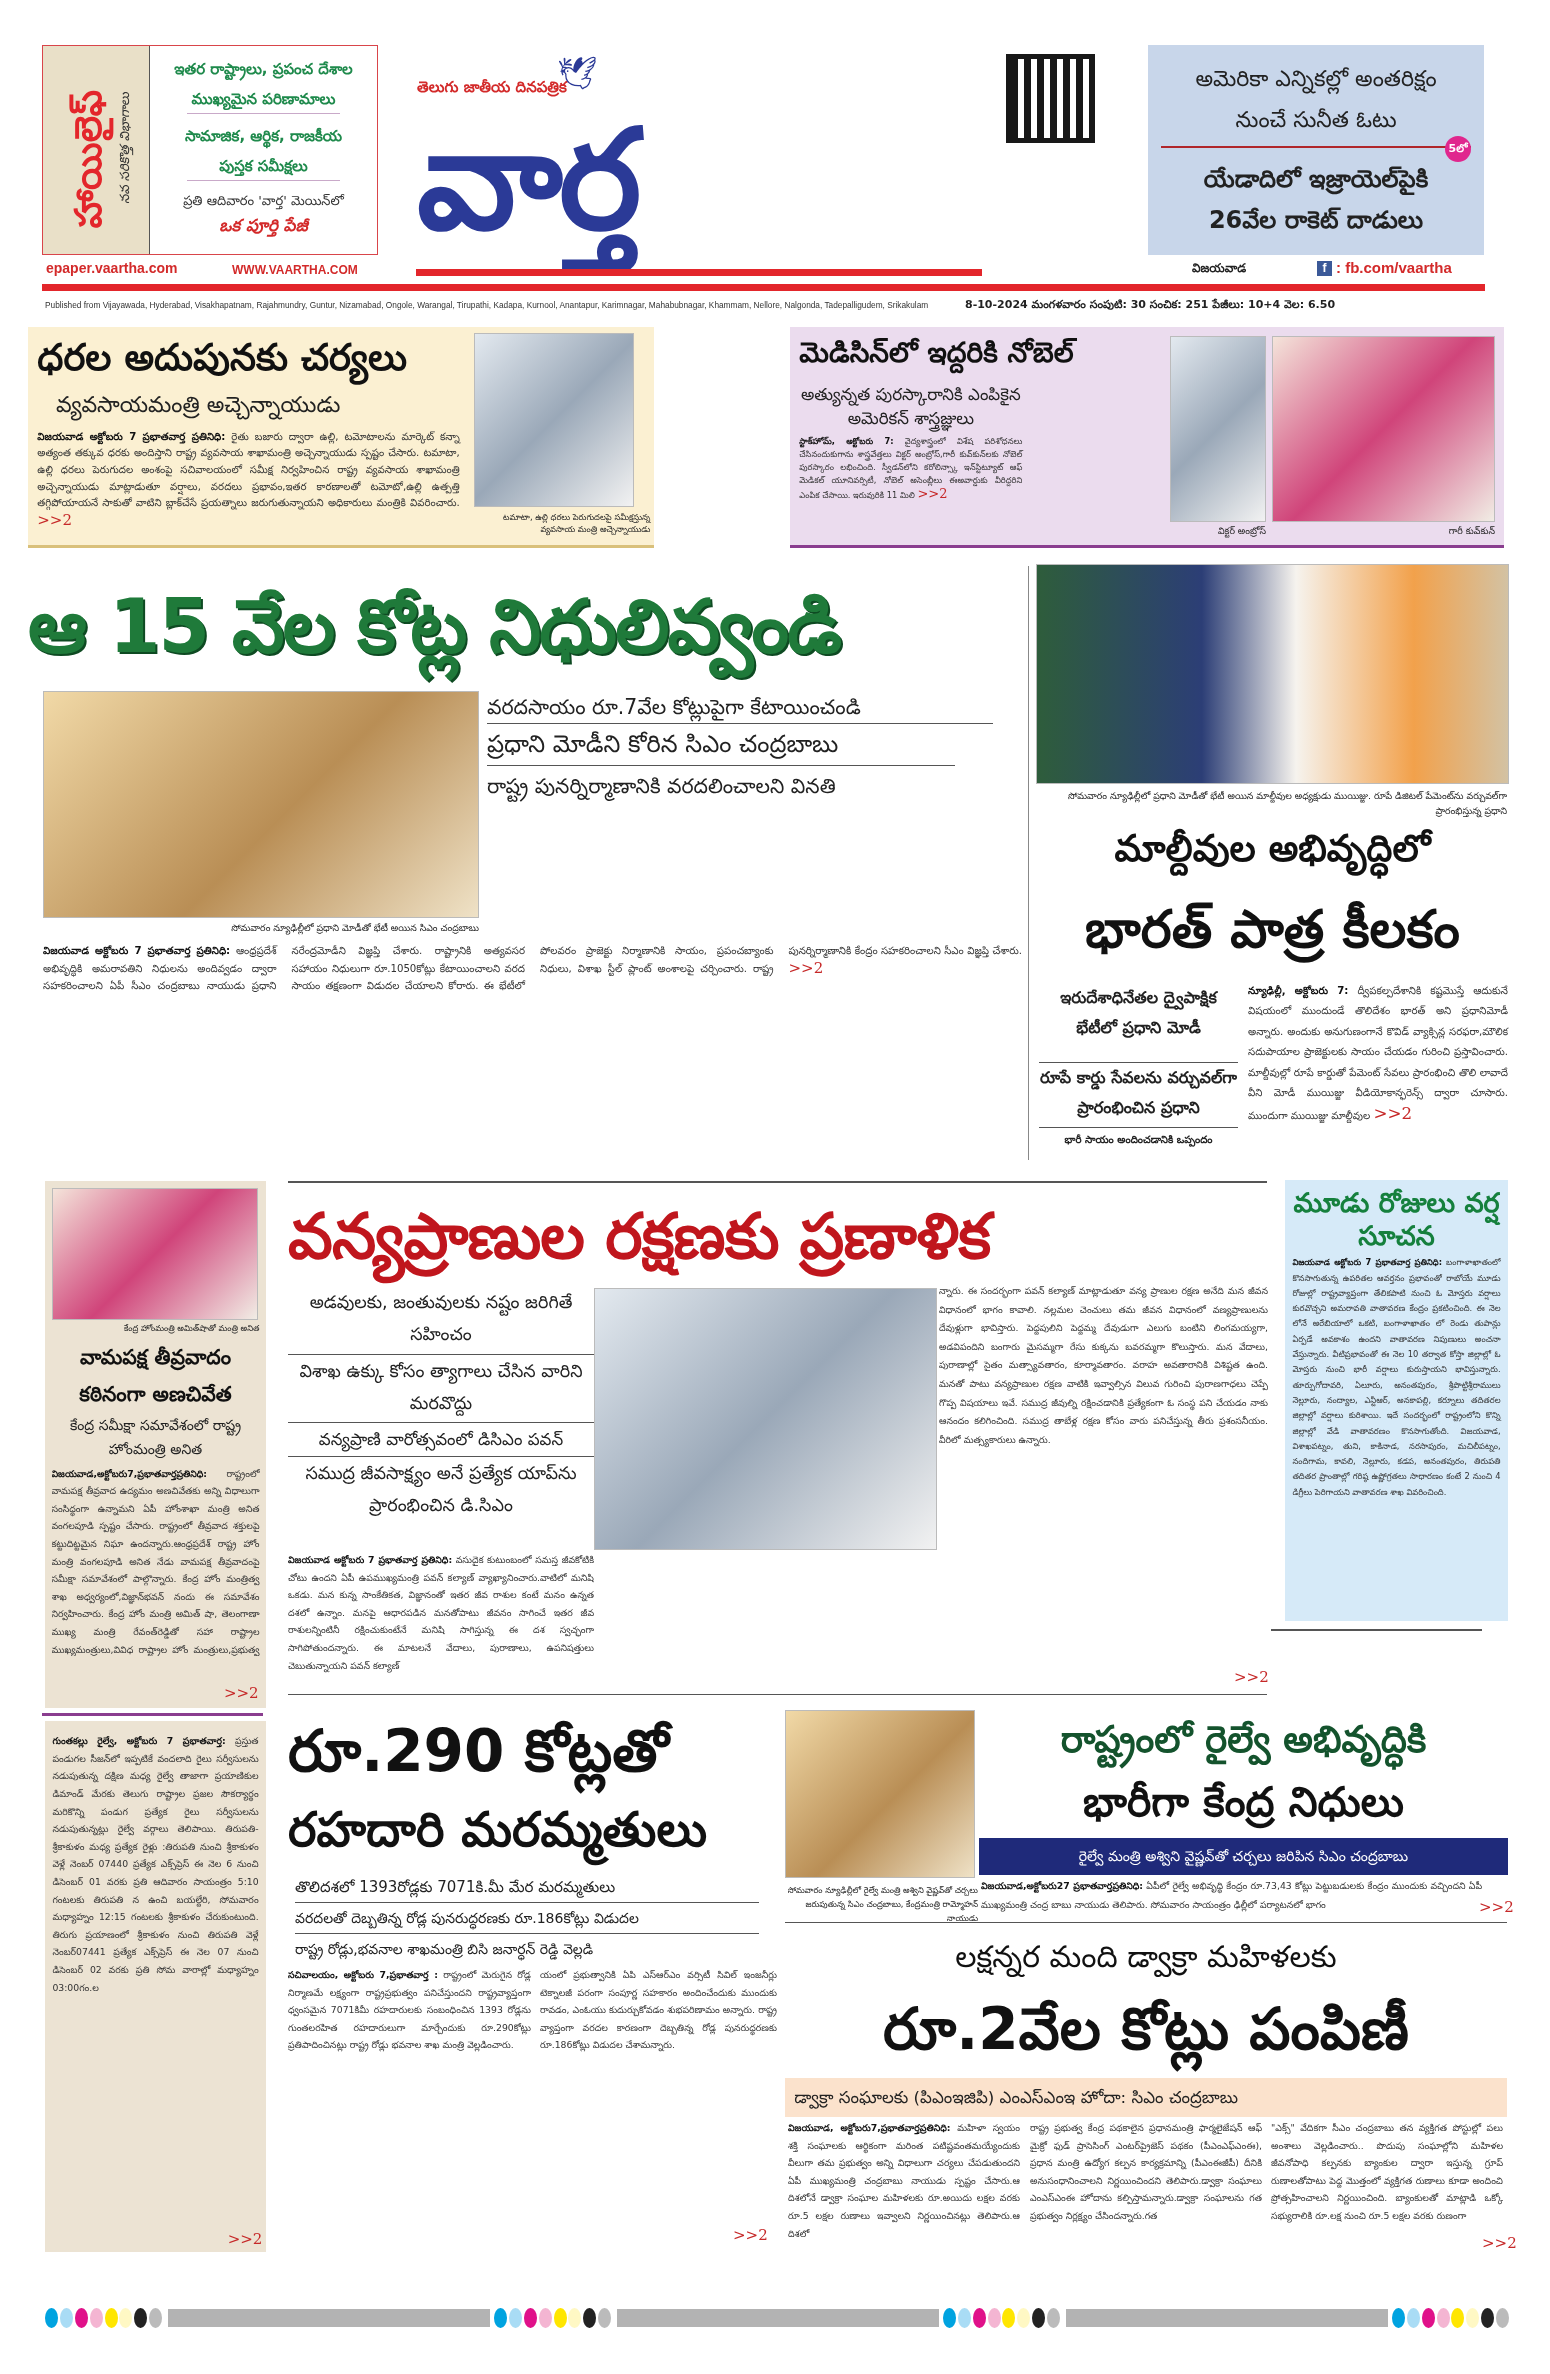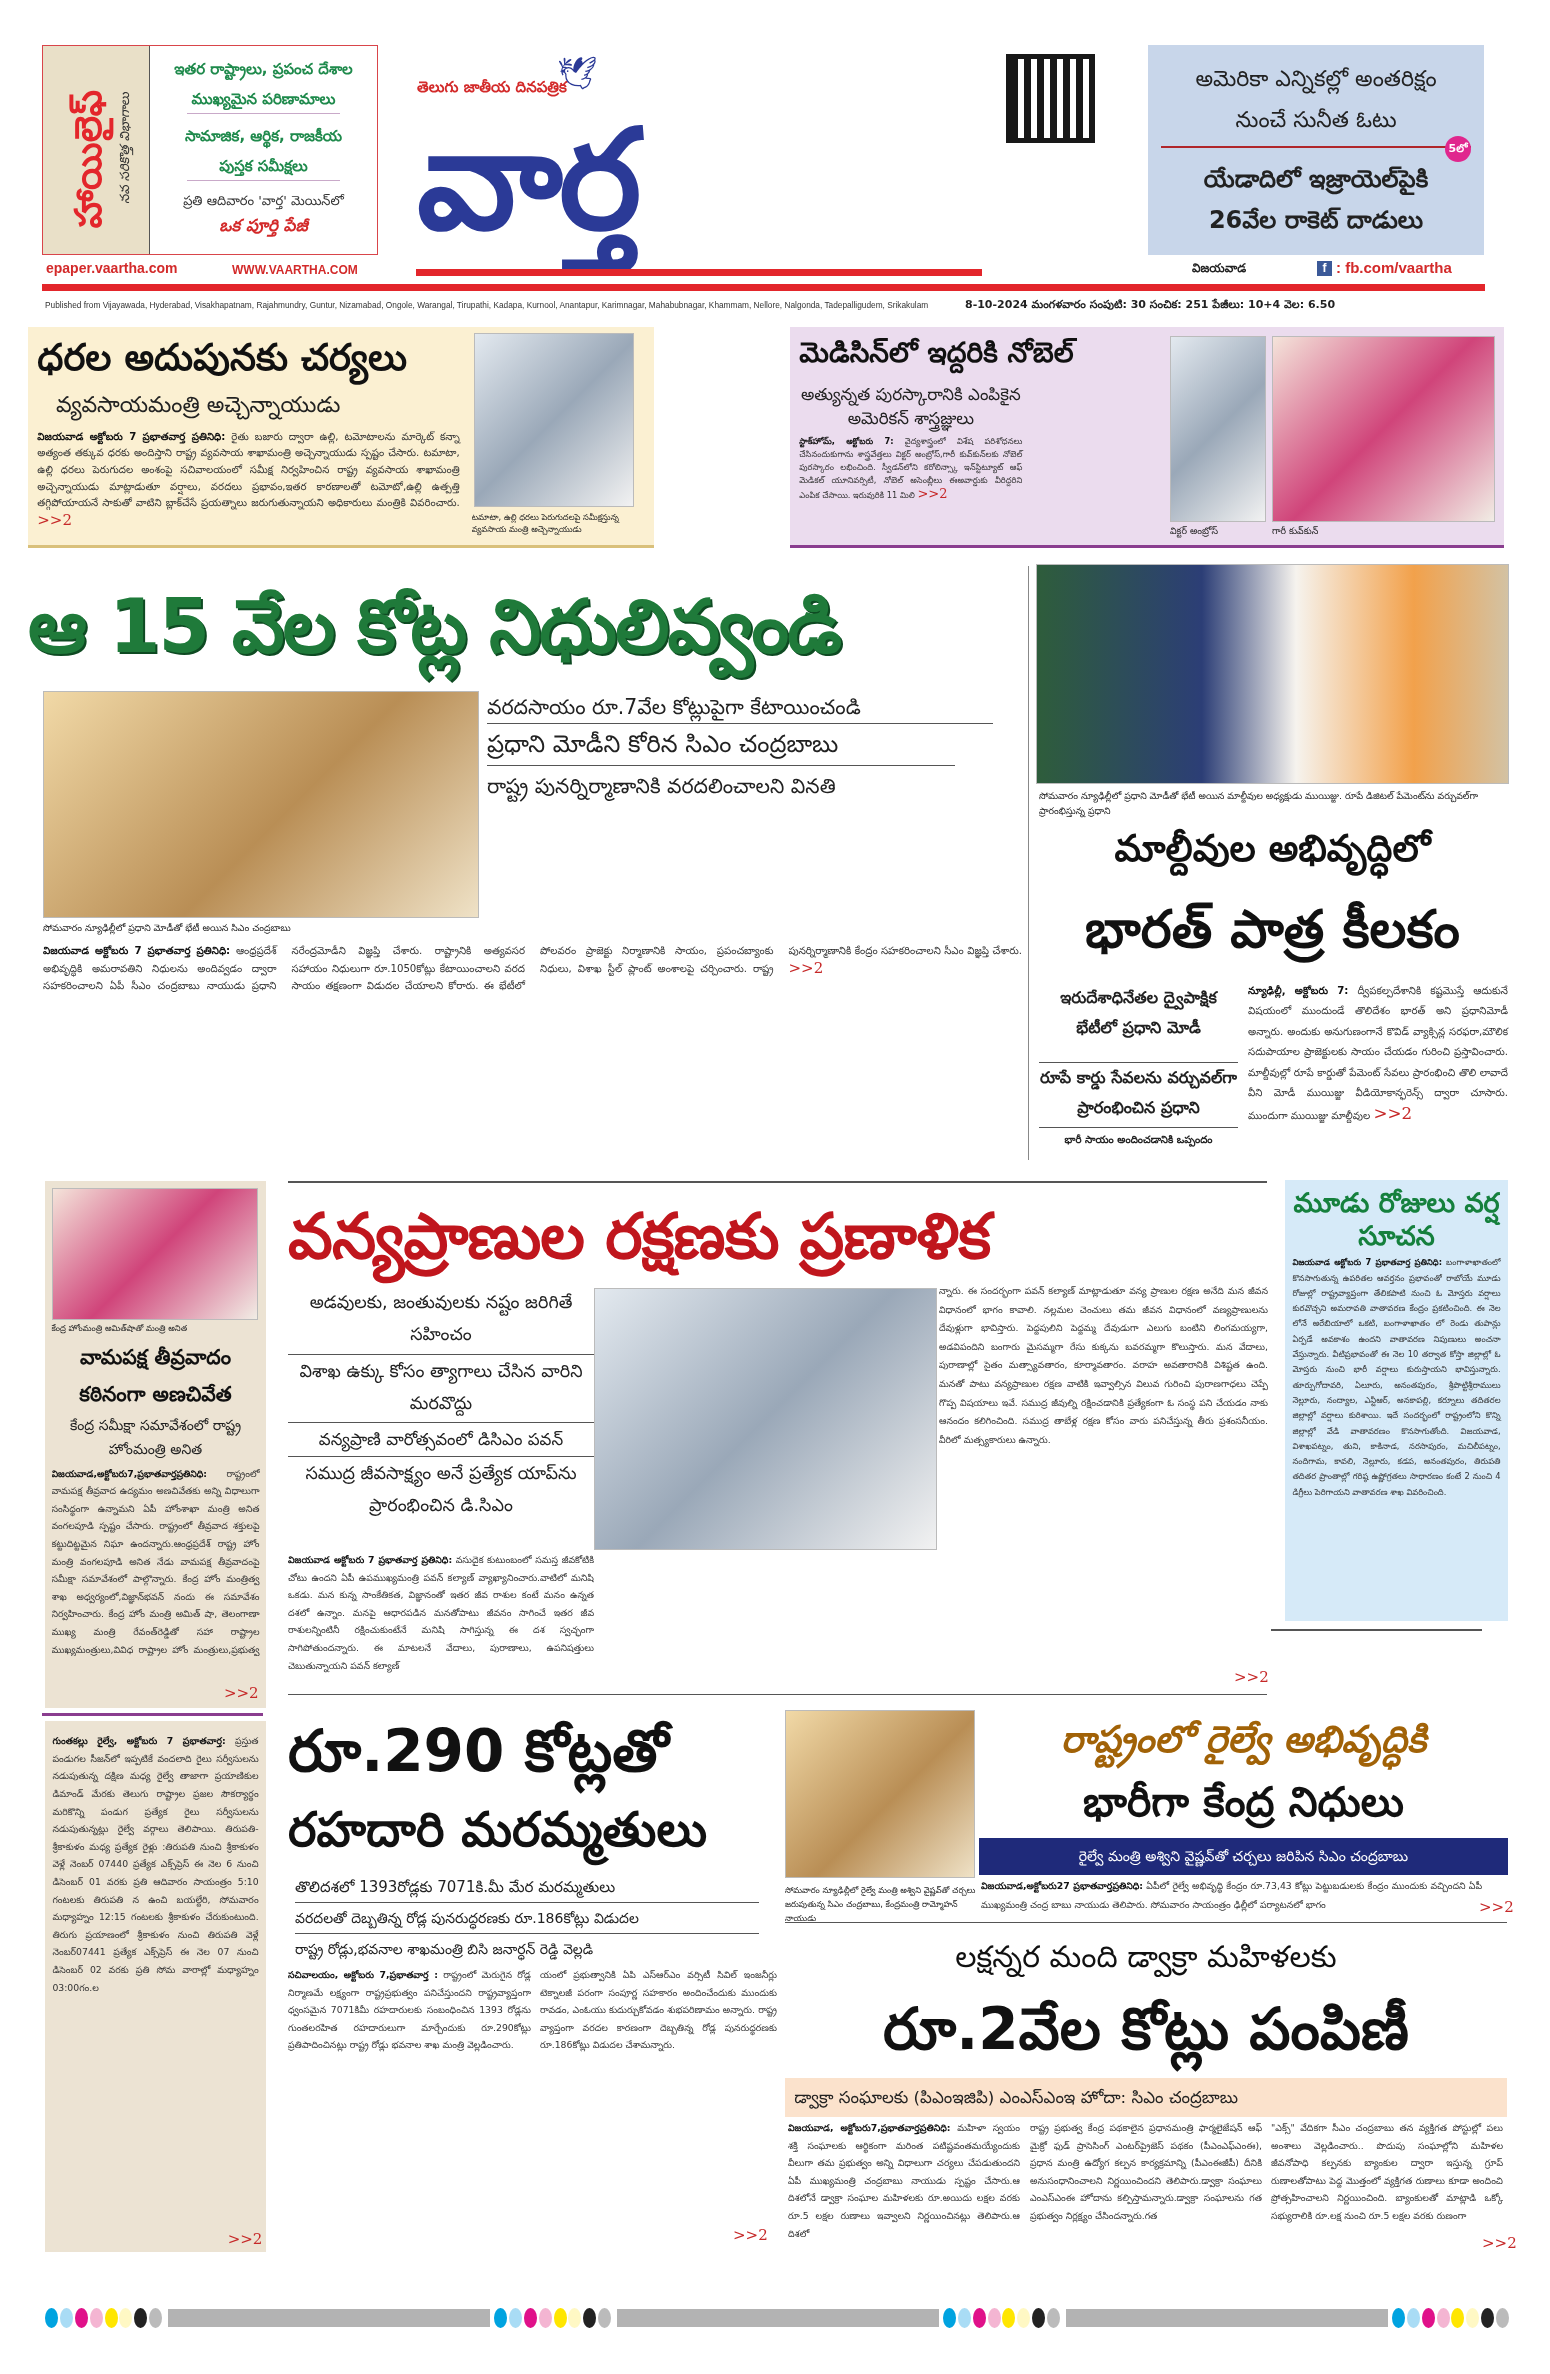--- a/index.html
+++ b/index.html
@@ -3,21 +3,21 @@
 <meta charset="utf-8">
 <style>
   * { box-sizing: border-box; margin: 0; padding: 0; }
   body { width: 1551px; height: 2375px; background: #fff; font-family: "DejaVu Sans", sans-serif; color: #222; position: relative; overflow: hidden; }
   .abs { position: absolute; }
   .photo { background: linear-gradient(135deg,#c9b89a,#8c7a62 60%,#d8cbb5); border: 0.9px solid #bbb; }
   .photo.blue { background: linear-gradient(135deg,#e3e9ef,#9aa8b8 50%,#f2f2f2); }
   .photo.warm { background: linear-gradient(135deg,#f1d9a7,#b98e55 55%,#efe2c7); }
   .photo.red { background: linear-gradient(135deg,#f4e4da,#d0447a 50%,#f1ede5); }
   .photo.malé { background: linear-gradient(90deg,#2e5d3b 0%,#2c3e76 35%,#f6f3ee 55%,#f2a14b 80%,#d3c2a3 100%); }
-  .caption { font-size: 11px; text-align: left; color: #222; }
+  .caption { font-size: 11px; text-align: right; color: #222; }
   .body-text { font-size: 12px; line-height: 20.4px; color: #333; text-align: justify; }
   .dateline { font-weight: bold; color: #111; }
   .more { color: #c62828; font-size: 20.4px; font-family: "DejaVu Serif", serif; }
   .subhead { font-size: 20.4px; line-height: 32px; color: #222; }
   .box-peach { background: #fbf0d2; }
   .box-lilac { background: #ebdcee; }
   .box-beige { background: #ece3d3; }
   .box-sky { background: #d6eaf8; }
   .cmyk { display: inline-block; width: 13px; height: 20.4px; border-radius: 50%; margin-right: 1.9px; }
 </style>
@@ -180,21 +180,21 @@
 </div>
 <div class="abs body-text" style="left:288px;top:1966px;width:243px;font-size:9.3px;line-height:17.6px;height:283px;overflow:hidden;">
   <span class="dateline">సచివాలయం, అక్టోబరు 7,ప్రభాతవార్త :</span>
   <span>రాష్ట్రంలో మెరుగైన రోడ్ల నిర్మాణమే లక్ష్యంగా రాష్ట్రప్రభుత్వం పనిచేస్తుందని రాష్ట్రవ్యాప్తంగా ధ్వంసమైన 7071కిమీ రహదారులకు సంబంధించిన 1393 రోడ్లను గుంతలరహిత రహదారులుగా మార్చేందుకు రూ.290కోట్లు ప్రతిపాదించినట్లు రాష్ట్ర రోడ్లు భవనాల శాఖ మంత్రి వెల్లడించారు.</span>
 </div>
 <div class="abs body-text" style="left:540px;top:1966px;width:237px;font-size:9.3px;line-height:17.6px;height:278px;overflow:hidden;">యంలో ప్రభుత్వానికి ఏపి ఎస్‌ఆర్‌ఎం వర్సిటీ సివిల్ ఇంజనీర్లు టెక్నాలజీ పరంగా సంపూర్ణ సహకారం అందించేందుకు ముందుకు రావడం, ఎంఓయు కుదుర్చుకోవడం శుభపరిణామం అన్నారు. రాష్ట్ర వ్యాప్తంగా వరదల కారణంగా దెబ్బతిన్న రోడ్ల పునరుద్ధరణకు రూ.186కోట్లు విడుదల చేశామన్నారు.</div>
 <span class="abs more" style="left:733px;top:2226px;font-size:15px;">&gt;&gt;2</span>
 
 <div class="abs photo warm" style="left:785px;top:1710px;width:190px;height:168px;"></div>
 <div class="abs caption" style="left:785px;top:1883px;width:193px;font-size:8.3px;line-height:14px;">సోమవారం న్యూఢిల్లీలో రైల్వే మంత్రి అశ్విని వైష్ణవ్‌తో చర్చలు జరుపుతున్న సిఎం చంద్రబాబు, కేంద్రమంత్రి రామ్మోహన్ నాయుడు</div>
-<div class="abs" style="left:979px;top:1707px;width:529px;text-align:center;font-size:37px;line-height:65px;font-weight:bold;color:#a16207;white-space:nowrap;font-style:italic;">రాష్ట్రంలో రైల్వే అభివృద్ధికి</div>
+<div class="abs" style="left:979px;top:1707px;width:529px;text-align:center;font-size:37px;line-height:65px;font-weight:bold;color:#14532d;white-space:nowrap;">రాష్ట్రంలో రైల్వే అభివృద్ధికి</div>
 <div class="abs" style="left:979px;top:1770px;width:529px;text-align:center;font-size:41px;line-height:65px;font-weight:bold;color:#111;white-space:nowrap;">భారీగా కేంద్ర నిధులు</div>
 <div class="abs" style="left:979px;top:1838px;width:529px;height:37px;background:#1f2a7a;color:#fff;font-size:14px;line-height:37px;text-align:center;">రైల్వే మంత్రి అశ్విని వైష్ణవ్‌తో చర్చలు జరిపిన సిఎం చంద్రబాబు</div>
 <div class="abs body-text" style="left:981px;top:1877px;width:501px;font-size:9.3px;line-height:18.6px;">
   <span class="dateline">విజయవాడ,అక్టోబరు27 ప్రభాతవార్తప్రతినిధి:</span>
   <span>ఏపీలో రైల్వే అభివృద్ధి కేంద్రం రూ.73,43 కోట్లు పెట్టుబడులకు కేంద్రం ముందుకు వచ్చిందని ఏపీ ముఖ్యమంత్రి చంద్ర బాబు నాయుడు తెలిపారు. సోమవారం సాయంత్రం ఢిల్లీలో పర్యాటనలో భాగం</span>
 </div>
 <span class="abs more" style="left:1479px;top:1898px;font-size:15px;">&gt;&gt;2</span>
 <div class="abs" style="left:785px;top:1922px;width:722px;height:0.9px;background:#555;"></div>
 
 <div class="abs" style="left:785px;top:1929px;width:722px;text-align:center;font-size:30px;line-height:56px;color:#111;">లక్షన్నర మంది డ్వాక్రా మహిళలకు</div>

